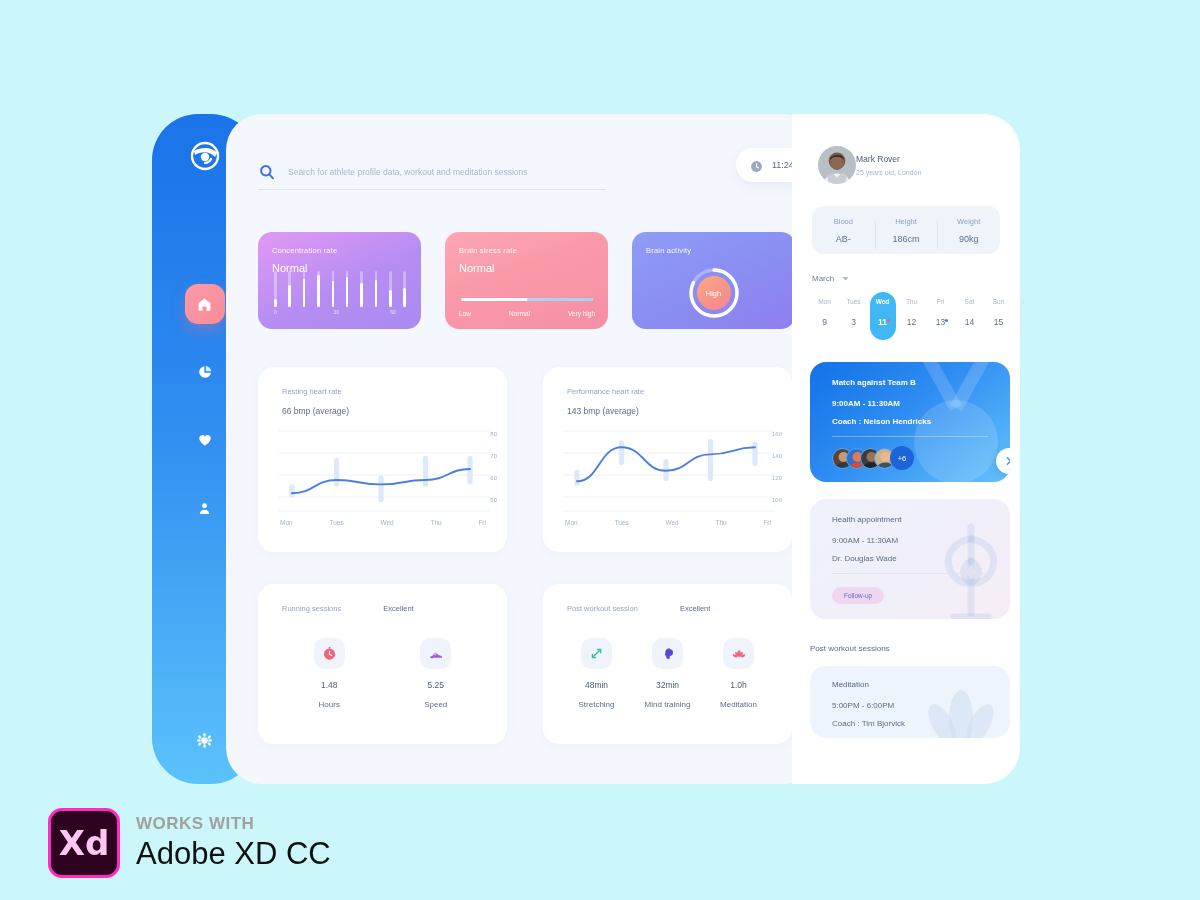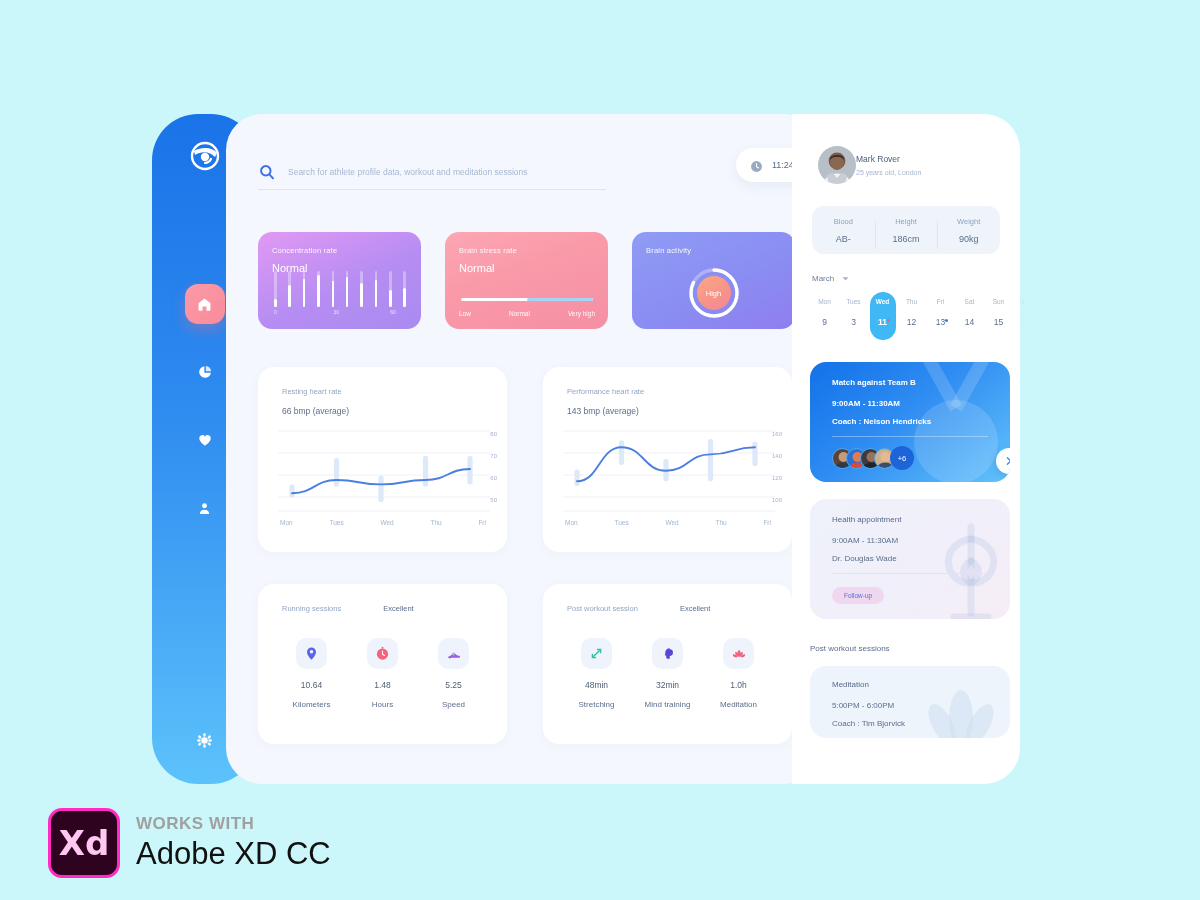--- a/index.html
+++ b/index.html
@@ -580,30 +580,20 @@
         <span>Fri</span>
       </div>
     </div>
 
     <div class="panel" id="sess-running">
       <div class="sess-head">
         <span class="h1">Running sessions</span>
         <span class="h2">Excellent</span>
       </div>
       <div class="sess-items">
-        <div class="sess-item">
-          <div class="sess-icon">
-            <svg viewBox="0 0 24 24" width="15" height="15" aria-hidden="true">
-              <path d="M12 2.2c-4 0-7.2 3.2-7.2 7.2 0 5.4 7.2 12.4 7.2 12.4s7.2-7 7.2-12.4c0-4-3.2-7.2-7.2-7.2z" fill="#5b63e8"></path>
-              <circle cx="12" cy="9.3" r="2.8" fill="#eef3fc"></circle>
-            </svg>
-          </div>
-          <div class="sess-val">10.64</div>
-          <div class="sess-lbl">Kilometers</div>
-        </div>
         <div class="sess-item">
           <div class="sess-icon">
             <svg viewBox="0 0 24 24" width="15" height="15" aria-hidden="true">
               <circle cx="12" cy="13" r="9" fill="#f2637f"></circle>
               <rect x="10.4" y="1.4" width="3.2" height="2.6" rx="1" fill="#f2637f"></rect>
               <path d="M12 8v5.2l3.2 1.9" stroke="#fff" stroke-width="1.8" fill="none" stroke-linecap="round"></path>
             </svg>
           </div>
           <div class="sess-val">1.48</div>
           <div class="sess-lbl">Hours</div>

